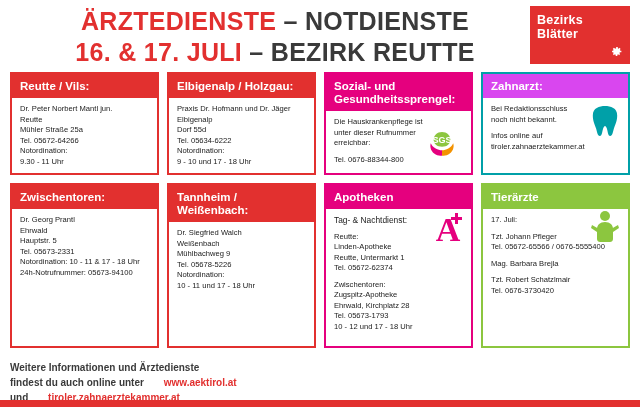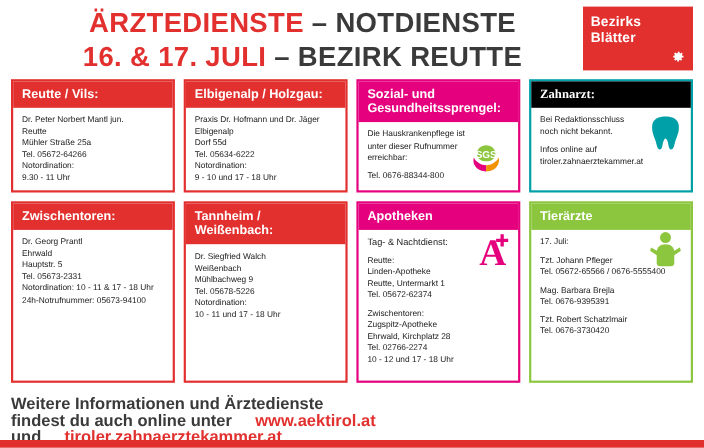--- a/index.html
+++ b/index.html
@@ -102,21 +102,21 @@
   .gap { height: 6px; }
   .row1 .card { height: 103px; }
   .row2 .card { height: 165px; }
 
   
   .c-red { border-color: #e2302f; }
   .c-red .card-head { background: #e2302f; }
   .c-pink { border-color: #e5007e; }
   .c-pink .card-head { background: #e5007e; }
   .c-teal { border-color: #00a0a8; }
-  .c-teal .card-head { background: #000000; font-family: Liberation Serif, serif; }
+  .c-teal .card-head { background: #d946ef; }
   .c-green { border-color: #8cc63f; }
   .c-green .card-head { background: #8cc63f; }
   .sgs-icon {
     position: absolute;
     right: 8px;
     bottom: 6px;
     width: 42px;
     height: 42px;
   }
   .tooth-icon {
@@ -137,21 +137,21 @@
     position: absolute;
     right: 6px;
     top: 24px;
     width: 34px;
     height: 36px;
   }
   
   .footer {
     padding: 4px 10px 0 10px;
     box-sizing: border-box;
-    font-size: 15px;
+    font-size: 10px;
     font-weight: bold;
     line-height: 15px;
     color: #3a3a3a;
   }
   .footer a, .footer .link {
     color: #e2302f;
     text-decoration: none;
     padding-left: 17px;
   }
   .bottom-bar {
@@ -282,39 +282,38 @@
           <p class="bold" style="font-size:8.4px;">Tag- &amp; Nachtdienst:</p>
           <div class="gap"></div>
           <p class="bold">Reutte:</p>
           <p class="bold">Linden-Apotheke</p>
           <p>Reutte, Untermarkt 1</p>
           <p>Tel. 05672-62374</p>
           <div class="gap"></div>
           <p class="bold">Zwischentoren:</p>
           <p class="bold">Zugspitz-Apotheke</p>
           <p>Ehrwald, Kirchplatz 28</p>
-          <p>Tel. 02766-2274</p>
+          <p>Tel. 05673-1793</p>
           <p>10 - 12 und 17 - 18 Uhr</p>
         </div>
         <svg class="aesk-icon" viewBox="0 0 34 36">
           <text x="17" y="30" font-size="34" font-weight="bold" fill="#e5007e" text-anchor="middle" font-family="Liberation Serif, serif">A</text>
           <path fill="#e5007e" d="M24 2h3v4h4v3h-4v4h-3V9h-4V6h4z"></path>
         </svg>
       </div>
 
       <div class="card c-green">
         <div class="card-head">Tierärzte</div>
         <div class="card-body">
           <p class="bold">17. Juli:</p>
           <div class="gap"></div>
           <p class="bold">Tzt. Johann Pfleger</p>
           <p>Tel. 05672-65566 / 0676-5555400</p>
           <div class="gap"></div>
           <p class="bold">Mag. Barbara Brejla</p>
-          <p>Tel. 0676-9395391</p>
           <div class="gap"></div>
           <p class="bold">Tzt. Robert Schatzlmair</p>
           <p>Tel. 0676-3730420</p>
         </div>
         <svg class="vet-icon" viewBox="0 0 34 36">
           <circle cx="17" cy="7" r="5" fill="#8cc63f"></circle>
           <path fill="#8cc63f" d="M17 13c-5 0-8 3-8 7v10c0 2 1.5 3 3 3h10c1.5 0 3-1 3-3V20c0-4-3-7-8-7z"></path>
           <path fill="#8cc63f" d="M4 16l7 4-2 3-6-4zM30 16l-7 4 2 3 6-4z"></path>
         </svg>
       </div>

